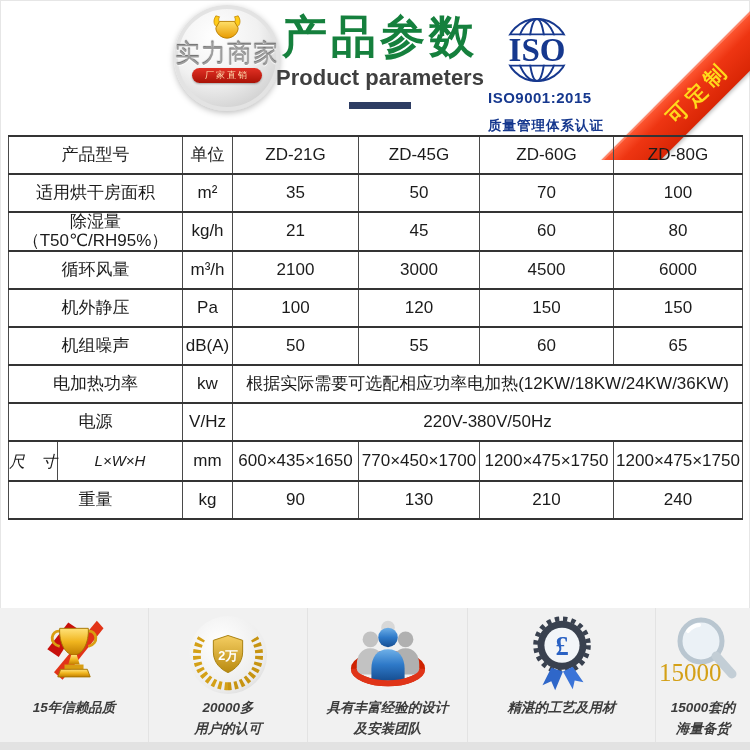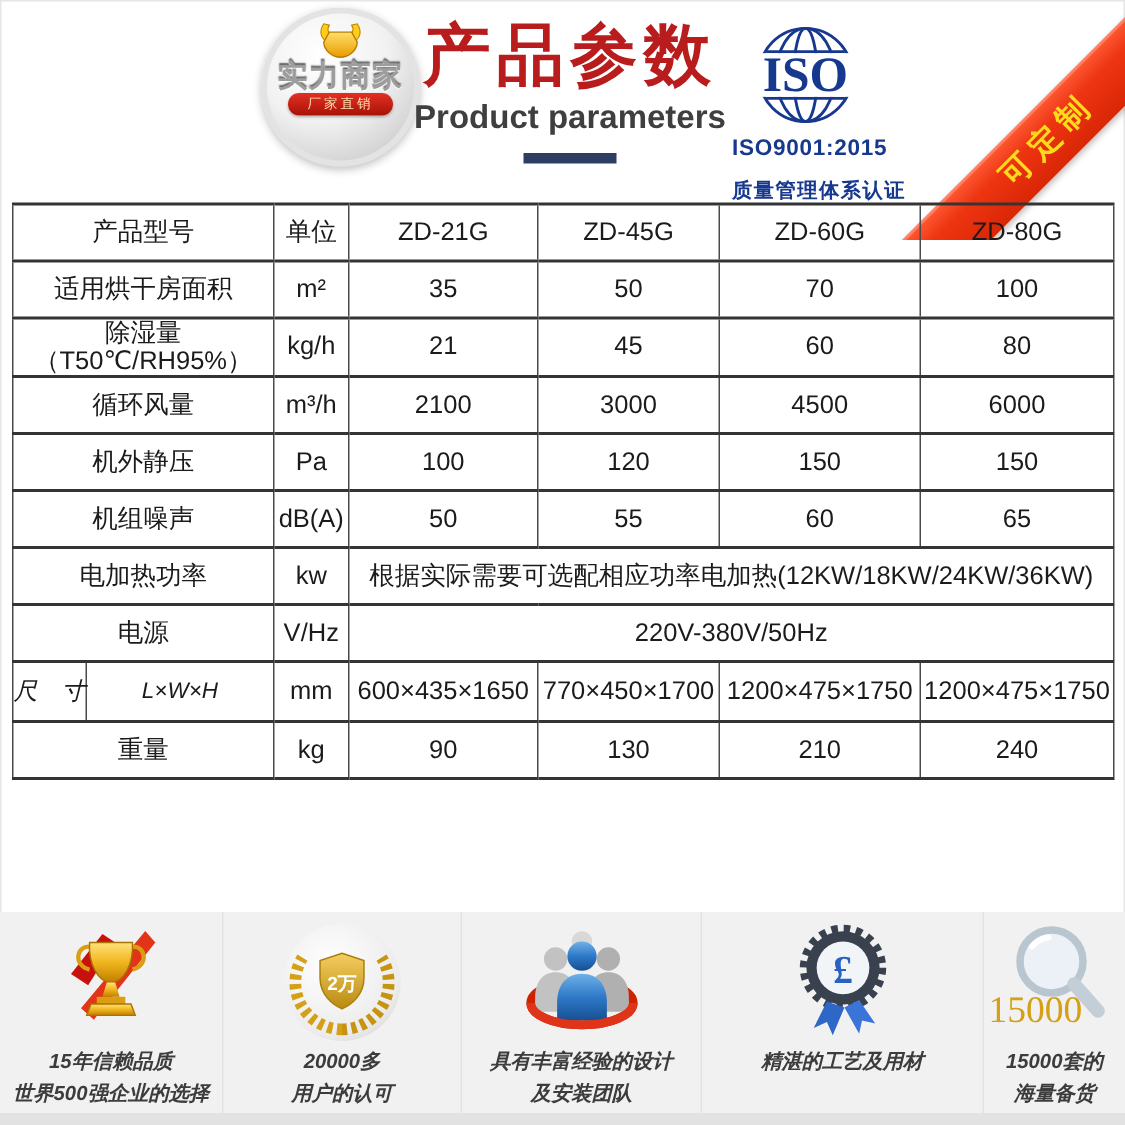--- a/index.html
+++ b/index.html
@@ -4,28 +4,28 @@
 <style>
   html,body{margin:0;padding:0;}
   .page{position:relative;width:750px;height:750px;background:#ffffff;overflow:hidden;
         font-family:"Liberation Sans","DejaVu Sans",sans-serif;box-shadow:inset 0 0 0 1px #e6e6e6;}
 
   
   .logo{position:absolute;left:174px;top:5px;width:106px;height:106px;border-radius:50%;
         background:radial-gradient(circle at 38% 30%, #ffffff 0%, #f1f1f1 45%, #c9c9c9 85%, #9d9d9d 100%);
         box-shadow:0 2px 6px rgba(0,0,0,.25), inset 0 0 0 4px #e3e3e3;text-align:center;}
   .logo-bull{margin-top:9px;height:26px;}
-  .logo-name{font-size:20px;font-weight:bold;color:#9d9d9d;letter-spacing:1px;
+  .logo-name{font-size:25px;font-weight:normal;color:#9d9d9d;letter-spacing:1px;
              text-shadow:0 1px 1px #ffffff, 0 -1px 1px #5f5f5f;line-height:1.1;}
   .logo-banner{width:70px;height:15px;margin:0 auto 0;border-radius:8px;
                background:linear-gradient(#e23024,#a91206);color:#ffdfb0;font-size:9px;
                line-height:15px;letter-spacing:2px;box-shadow:0 1px 2px rgba(0,0,0,.3);}
 
   .title-block{position:absolute;left:272px;top:12px;width:216px;text-align:center;}
-  .title-cn{font-size:45px;font-weight:bold;color:#b91c1c;letter-spacing:4px;line-height:1.1;white-space:nowrap;}
+  .title-cn{font-size:45px;font-weight:bold;color:#15803d;letter-spacing:4px;line-height:1.1;white-space:nowrap;}
   .title-en{font-size:22px;font-weight:bold;color:#3f3f3f;margin-top:3px;white-space:nowrap;}
   .title-bar{width:62px;height:7px;background:#2e3d63;margin:11px auto 0;}
 
   .iso-block{position:absolute;left:488px;top:16px;width:124px;text-align:left;color:#16388e;}
   .iso-cert{font-size:15px;font-weight:bold;letter-spacing:.5px;margin-top:1px;}
   .iso-cert-cn{font-size:13.5px;font-weight:bold;margin-top:11px;letter-spacing:1px;}
 
   .ribbon-wrap{position:absolute;top:0;right:0;width:155px;height:160px;overflow:hidden;}
   .ribbon{position:absolute;left:-14px;top:72px;width:234px;height:42px;
           background:linear-gradient(180deg,#ff5a35 0%,#ee3512 35%,#d92605 100%);
@@ -218,21 +218,20 @@
           <path d="M66,6 L73,14 L30,68 L21,60 Z" fill="#e23418"></path>
           <path d="M27,17 c-9,-1 -12,13 0,16" fill="none" stroke="#d99e12" stroke-width="3"></path>
           <path d="M57,17 c9,-1 12,13 0,16" fill="none" stroke="#d99e12" stroke-width="3"></path>
           <path d="M27,14 h30 c1,15 -6,28 -15,28 c-9,0 -16,-13 -15,-28 z" fill="url(#tg)" stroke="#a67400" stroke-width="1"></path>
           <path d="M39,42 h6 l3,10 h-12 z" fill="url(#tg)"></path>
           <rect x="32" y="52" width="20" height="5" fill="#d99e12"></rect>
           <path d="M28,57 h28 l3,8 h-34 z" fill="url(#tg)" stroke="#a67400" stroke-width="1"></path>
         </svg>
       </div>
       <div class="f-text">15年信赖品质</div>
-      <div class="f-text">世界500强企业的选择</div>
     </div>
 
     <div class="f-item">
       <div class="f-icon">
         <svg width="82" height="82" viewBox="0 0 84 84">
           <defs>
             <radialGradient id="lg" cx=".4" cy=".35" r=".85">
               <stop offset="0" stop-color="#ffffff"></stop>
                 <stop offset=".7" stop-color="#ececec"></stop>
                 <stop offset="1" stop-color="#cccccc"></stop>

